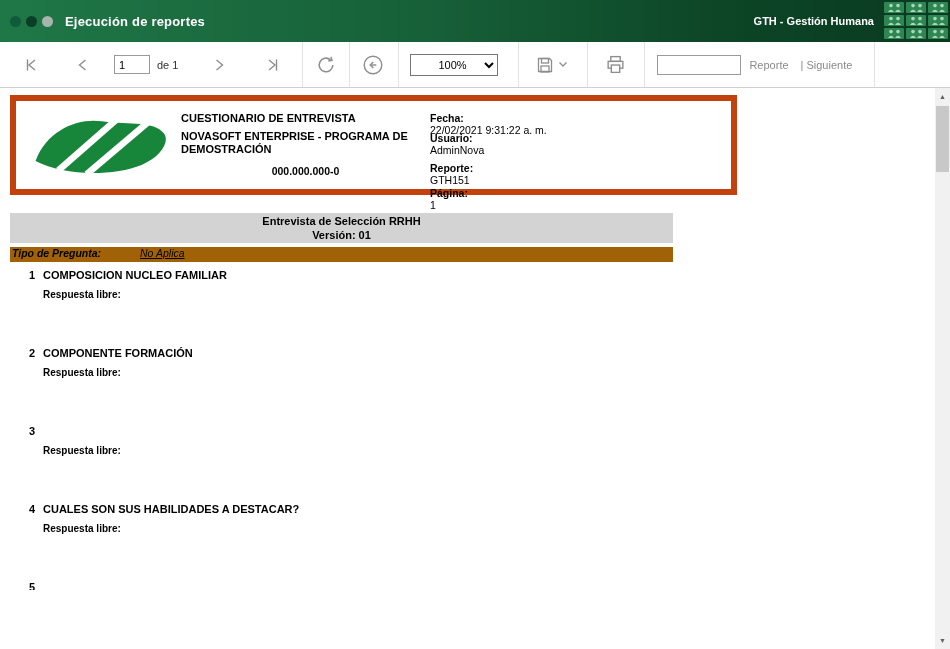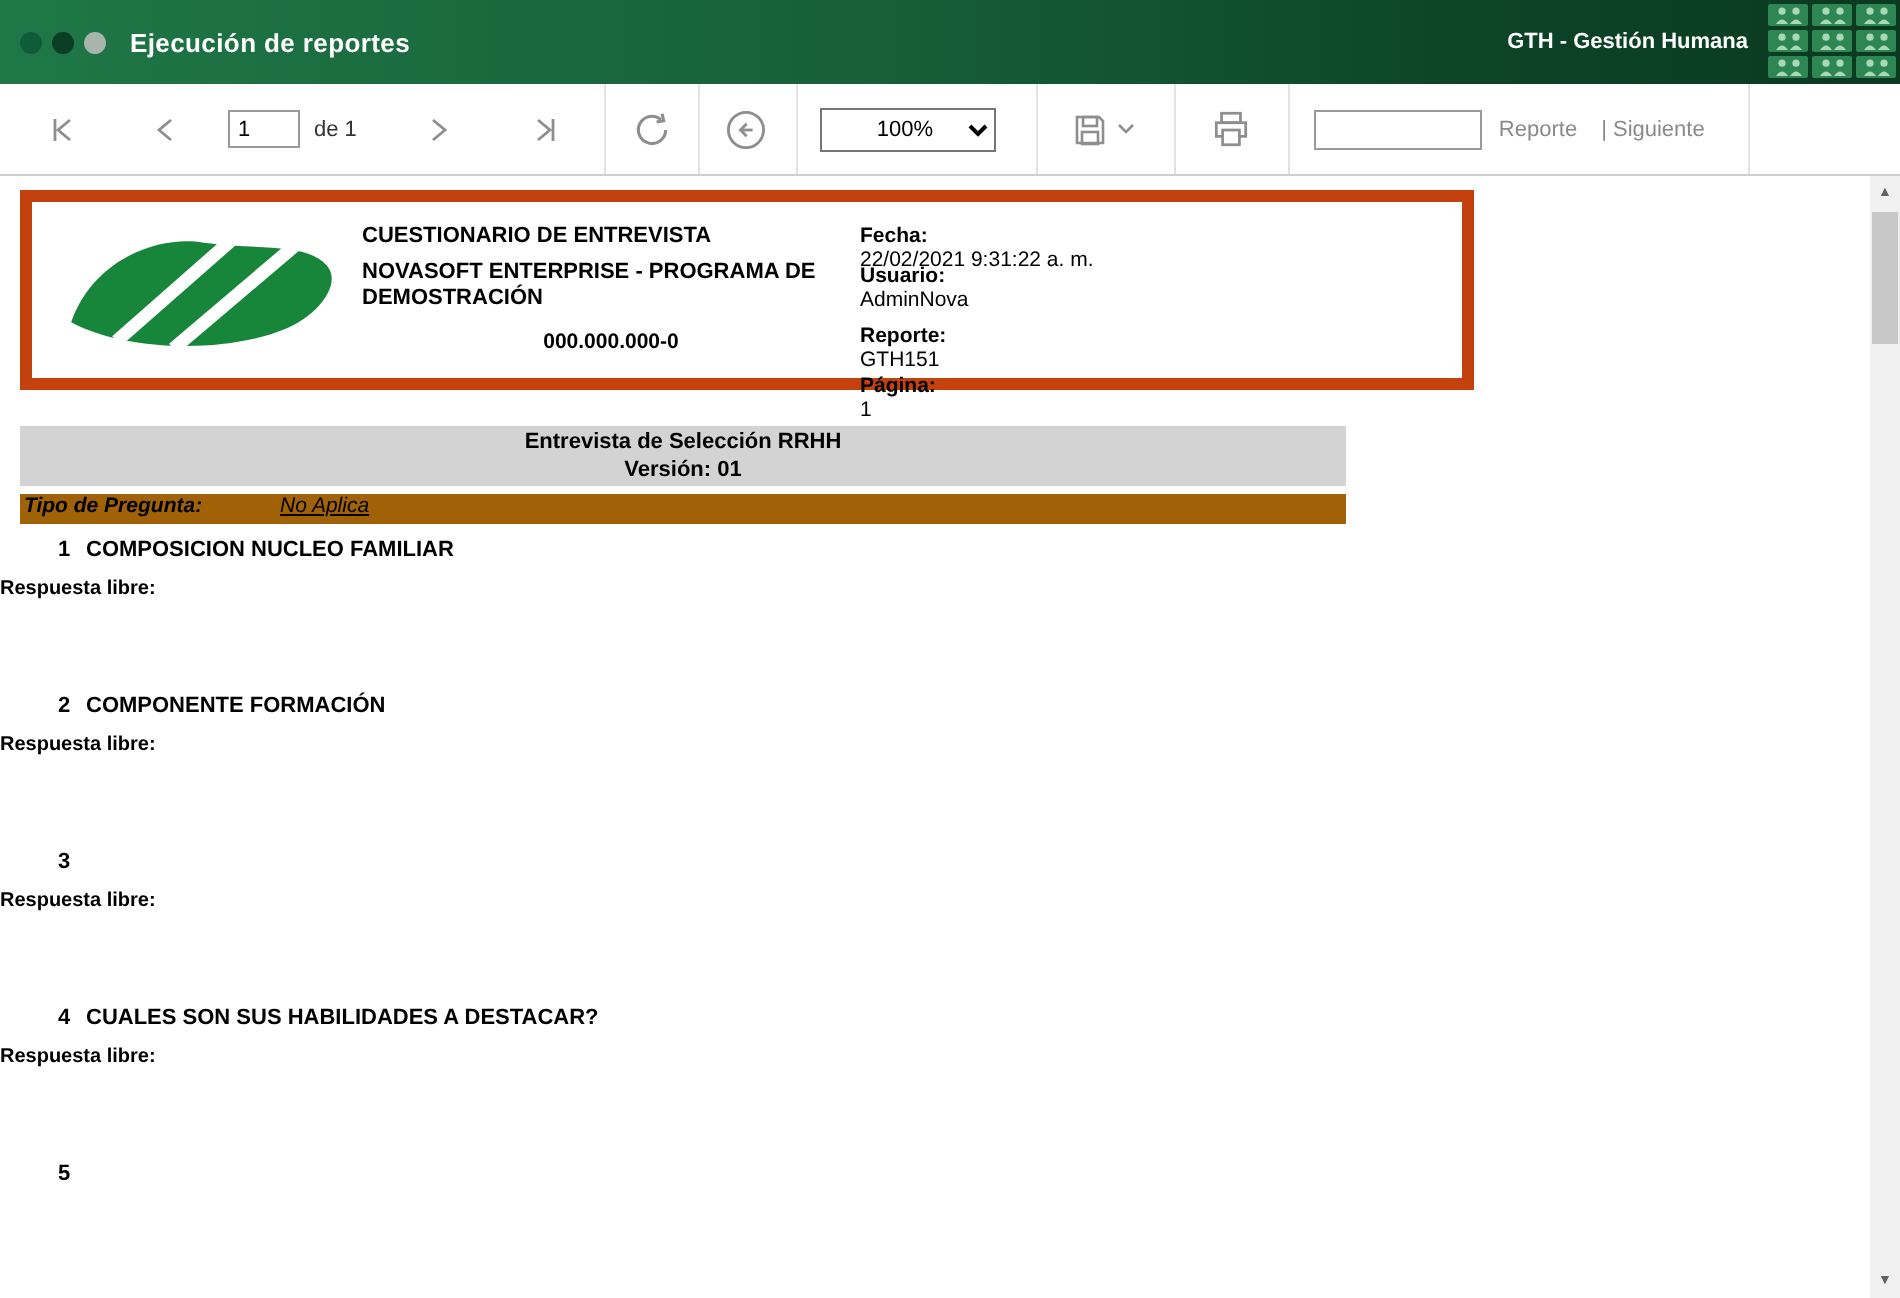--- a/index.html
+++ b/index.html
@@ -56,21 +56,21 @@
 
   .tipo-row { position:absolute; left:10px; top:159px; width:663px; height:15px; background:#a16207; display:flex; align-items:flex-start; }
   .tipo-label { font-weight:bold; font-style:italic; font-size:10.5px; width:130px; padding-left:2px; }
   .tipo-value { font-style:italic; font-size:10.5px;text-decoration:underline; }
 
   .questions { position:absolute; left:0; top:181px; width:680px; }
   .question { height:78px; }
   .q-line { display:flex; line-height:13px; }
   .q-num { font-weight:bold; font-size:11px; margin-left:29px; width:14px; }
   .q-title { font-weight:bold; font-size:11px; }
-  .q-answer { font-weight:bold; font-size:10px; margin-top:7px; }
+  .q-answer { font-weight:bold; font-size:10px; margin-left:43px; margin-top:7px; }
 
   
   .scrollbar { position:absolute; right:0; top:0; width:15px; height:561px; background:#f1f1f1; }
   .sb-arrow { position:absolute; left:0; width:15px; height:17px; display:flex; align-items:center; justify-content:center; font-size:7px; color:#606060; cursor:pointer; }
   .sb-up { top:0; } .sb-down { bottom:0; }
   .sb-thumb { position:absolute; left:1px; top:18px; width:13px; height:66px; background:#c8c8c8; cursor:grab; }
 </style>
 </head>
 <body>
 

